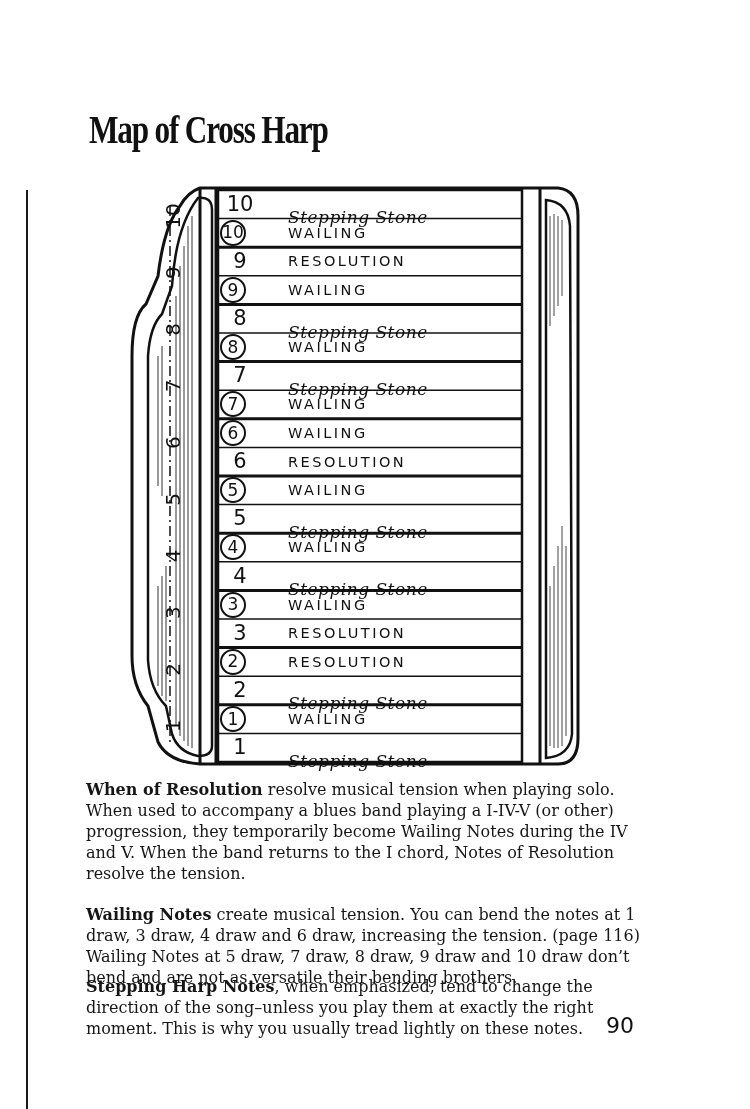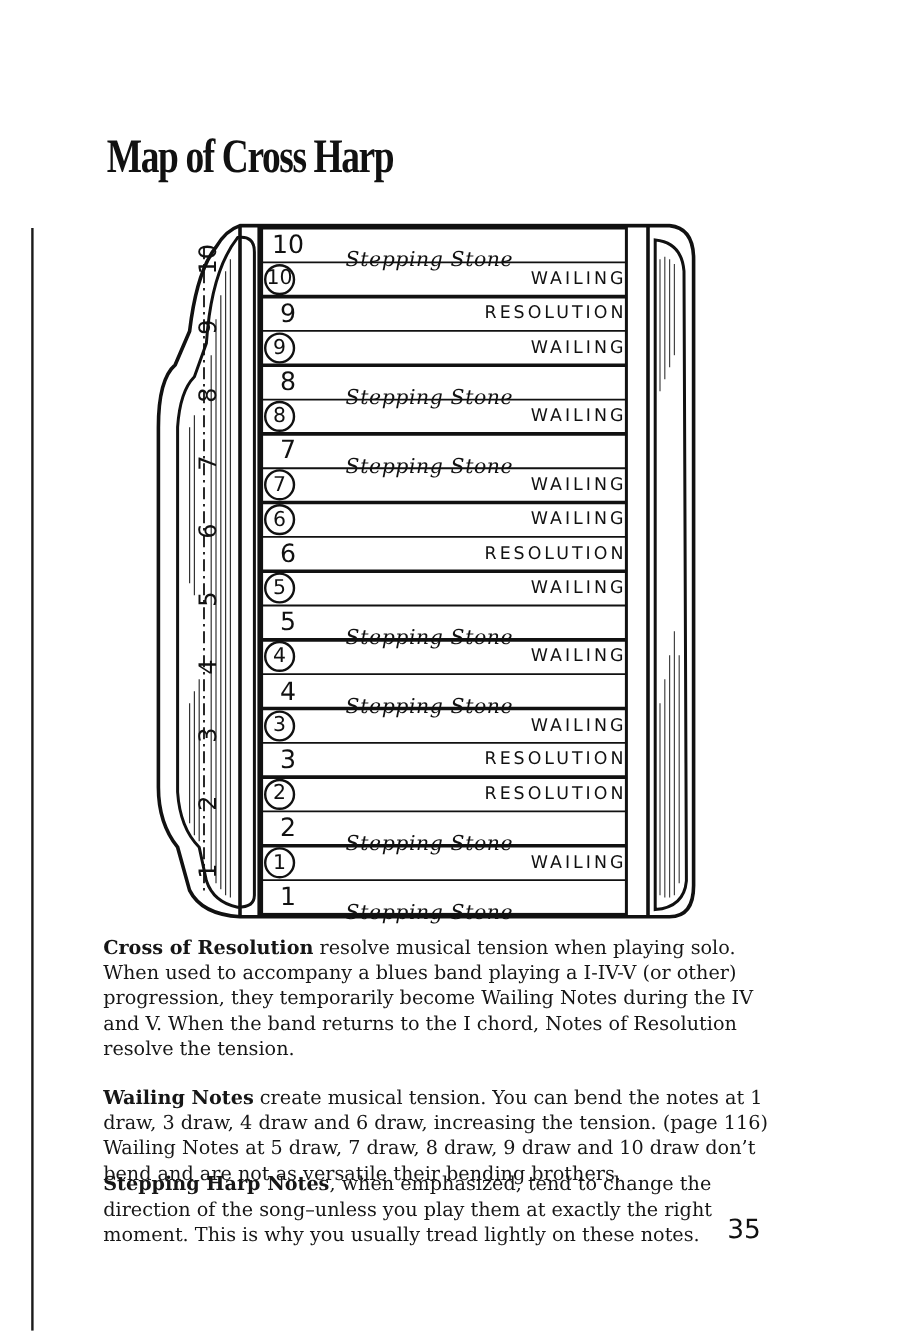--- a/index.html
+++ b/index.html
@@ -7,21 +7,21 @@
   .margin-rule { position: absolute; left: 26px; top: 190px; width: 2px; height: 919px; background: #1a1a1a; }
   .title { position: absolute; left: 89px; top: 106px; font-family: "Liberation Serif", serif; font-weight: bold; font-size: 40px; letter-spacing: -1.5px; transform: scaleX(0.78); transform-origin: left top; white-space: nowrap; }
 
   .harp { position: absolute; left: 128px; top: 186px; width: 452px; height: 580px; }
   .harp svg.body { position: absolute; left: 0; top: 0; }
   .rows { position: absolute; left: 90px; top: 4px; width: 304px; height: 572px; }
   .row { position: absolute; left: 0; width: 304px; height: 28.6px; box-sizing: border-box; display: flex; align-items: center; }
   .row .num { width: 44px; display: flex; align-items: center; justify-content: center; font-family: "DejaVu Sans", sans-serif; font-size: 21px; line-height: 1; }
   .row .num.draw { width: 26px; height: 26px; margin-left: 2px; margin-right: 16px; border: 2px solid #111; border-radius: 50%; box-sizing: border-box; font-size: 17px; }
   .row .lbl { flex: 1; padding-left: 26px; white-space: nowrap; }
-  .lbl.wailing, .lbl.resolution { font-family: "DejaVu Sans", sans-serif; font-size: 14.5px; letter-spacing: 2.5px; font-weight: normal; text-align: right; }
+  .lbl.wailing, .lbl.resolution { font-family: "DejaVu Sans", sans-serif; font-size: 14.5px; letter-spacing: 2.5px; font-weight: normal; }
   .lbl.stepping { font-family: "DejaVu Serif", serif; font-style: italic; font-size: 17px; letter-spacing: 0.5px; margin-top: 26px; }
 
   .para { position: absolute; left: 86px; width: 560px; font-family: "DejaVu Serif", serif; font-size: 16px; line-height: 21px; color: #161616; }
   .para b { font-weight: bold; }
   .page-num { position: absolute; left: 606px; top: 1013px; font-family: "DejaVu Sans", sans-serif; font-size: 22px; }
 </style>
 </head>
 <body>
 
 <div class="margin-rule"></div>
@@ -183,17 +183,17 @@
         <span class="num draw">1</span>
         <span class="lbl wailing">WAILING</span>
       </div>
       <div class="row" style="top: 543.4px;">
         <span class="num">1</span>
         <span class="lbl stepping">Stepping Stone</span>
       </div>
     </div>
 </div>
 
-<div class="para" id="para-0" style="top:779px;"><b>Cross of Resolution</b><span> resolve musical tension when playing solo. When used to accompany a blues band playing a I-IV-V (or other) progression, they temporarily become Wailing Notes during the IV and V. When the band returns to the I chord, Notes of Resolution resolve the tension.</span></div>
+<div class="para" id="para-0" style="top:779px;"><b>When of Resolution</b><span> resolve musical tension when playing solo. When used to accompany a blues band playing a I-IV-V (or other) progression, they temporarily become Wailing Notes during the IV and V. When the band returns to the I chord, Notes of Resolution resolve the tension.</span></div>
 <div class="para" id="para-1" style="top:904px;"><b>Wailing Notes</b><span> create musical tension. You can bend the notes at 1 draw, 3 draw, 4 draw and 6 draw, increasing the tension. (page 116) Wailing Notes at 5 draw, 7 draw, 8 draw, 9 draw and 10 draw don’t bend and are not as versatile their bending brothers.</span></div>
 <div class="para" id="para-2" style="top:976px; width:520px;"><b>Stepping Harp Notes</b><span>, when emphasized, tend to change the direction of the song–unless you play them at exactly the right moment. This is why you usually tread lightly on these notes.</span></div>
 
-<div class="page-num">35</div>
+<div class="page-num">90</div>
 
 </body></html>

